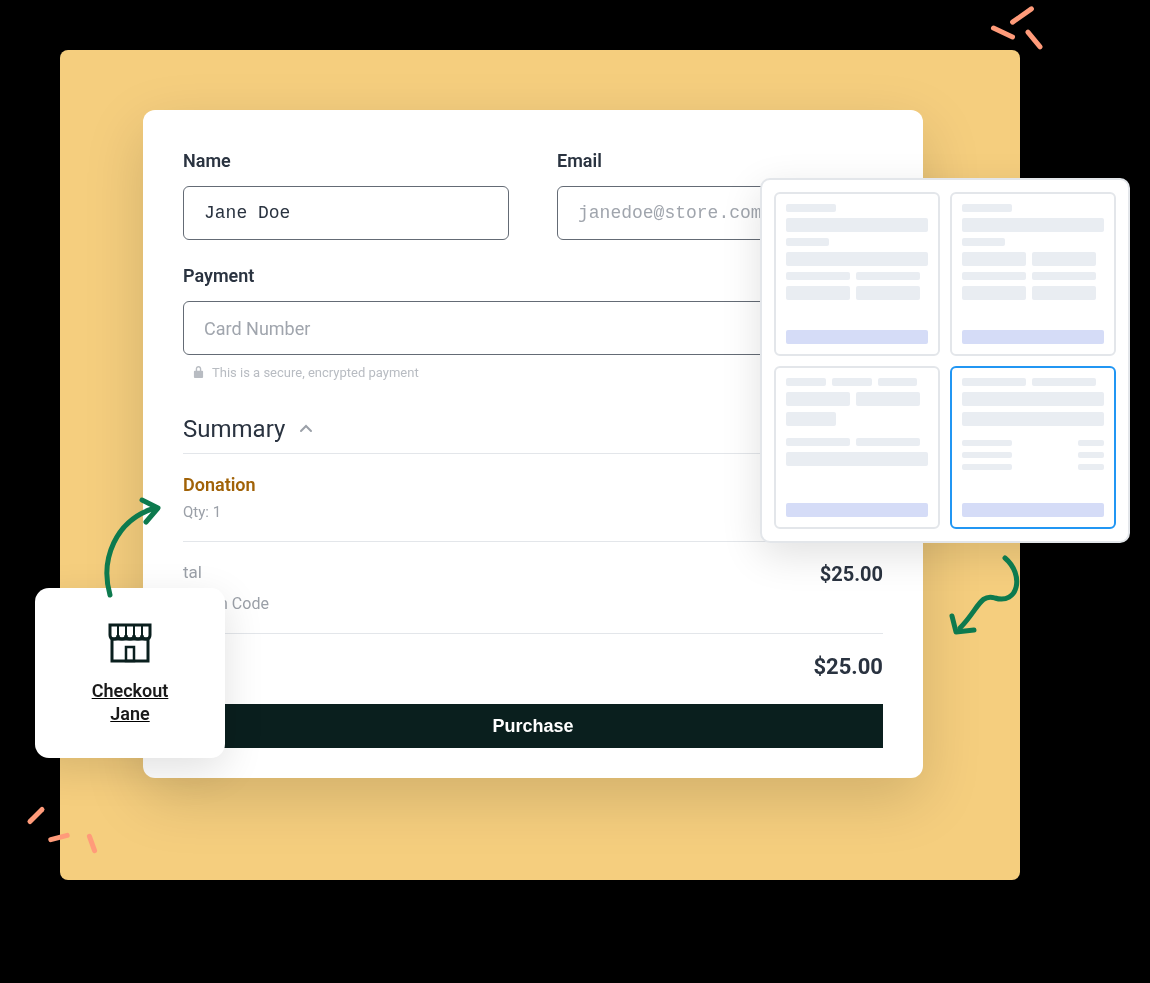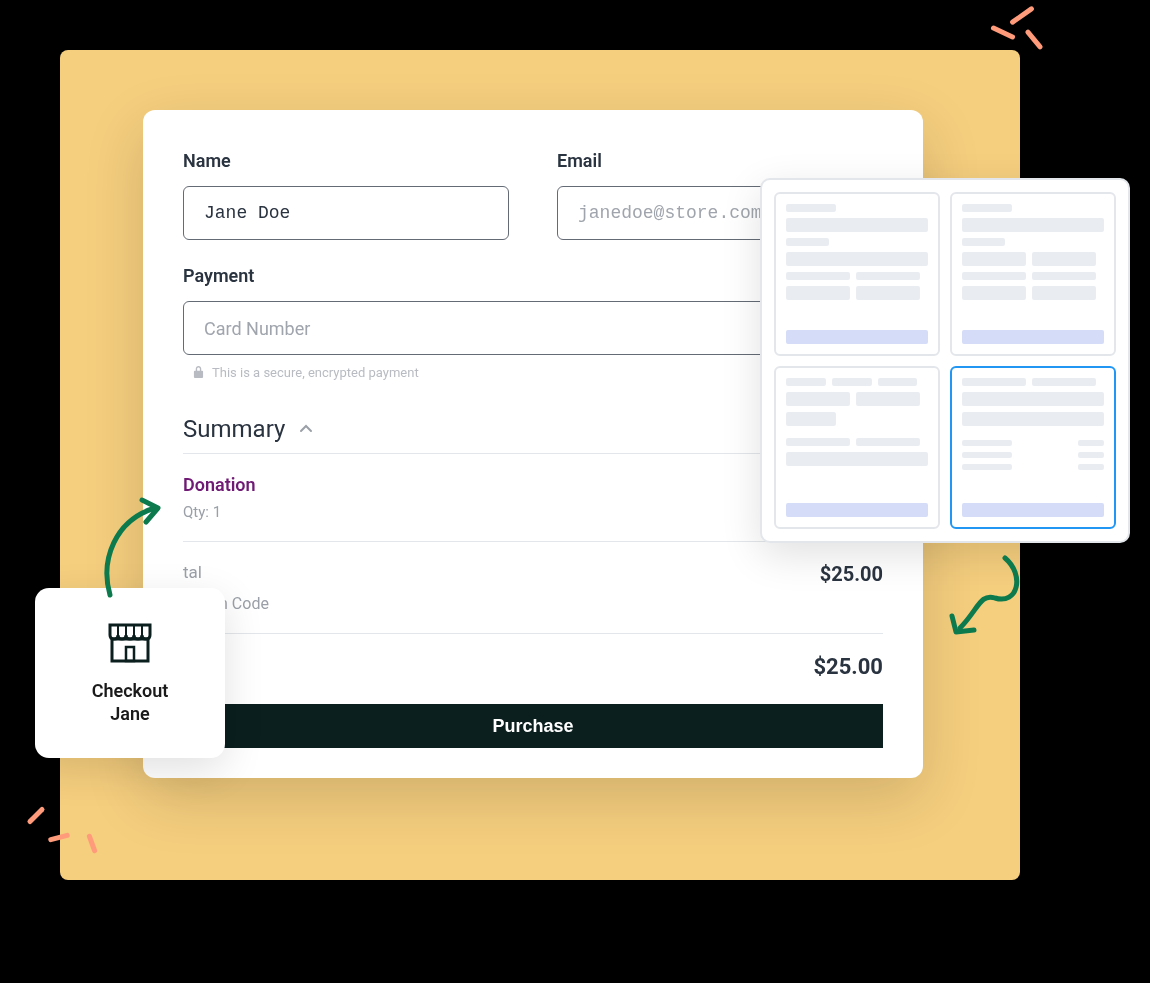--- a/index.html
+++ b/index.html
@@ -125,21 +125,21 @@
     .chevron-up {
       width: 18px;
       height: 18px;
     }
     .line-item {
       padding-top: 20px;
     }
     .line-item-title {
       font-size: 18px;
       font-weight: 600;
-      color: #701a75;
+      color: #a16207;
       margin-bottom: 8px;
     }
     .line-item-sub {
       font-size: 15px;
       color: #9ba0a8;
     }
     .divider {
       border: none;
       border-top: 1px solid #e3e6ea;
       margin-top: 20px;
@@ -192,20 +192,21 @@
       width: 190px;
       height: 170px;
       background: #fff;
       border-radius: 14px;
       box-shadow: 0 12px 40px rgba(0,0,0,0.12);
       display: flex;
       flex-direction: column;
       align-items: center;
       justify-content: center;
       gap: 6px;
+      text-decoration: underline;
     }
     .store-icon {
       width: 48px;
       height: 44px;
     }
     .badge-title {
       font-size: 18px;
       font-weight: 600;
       color: #1a1a1a;
       text-align: center;

